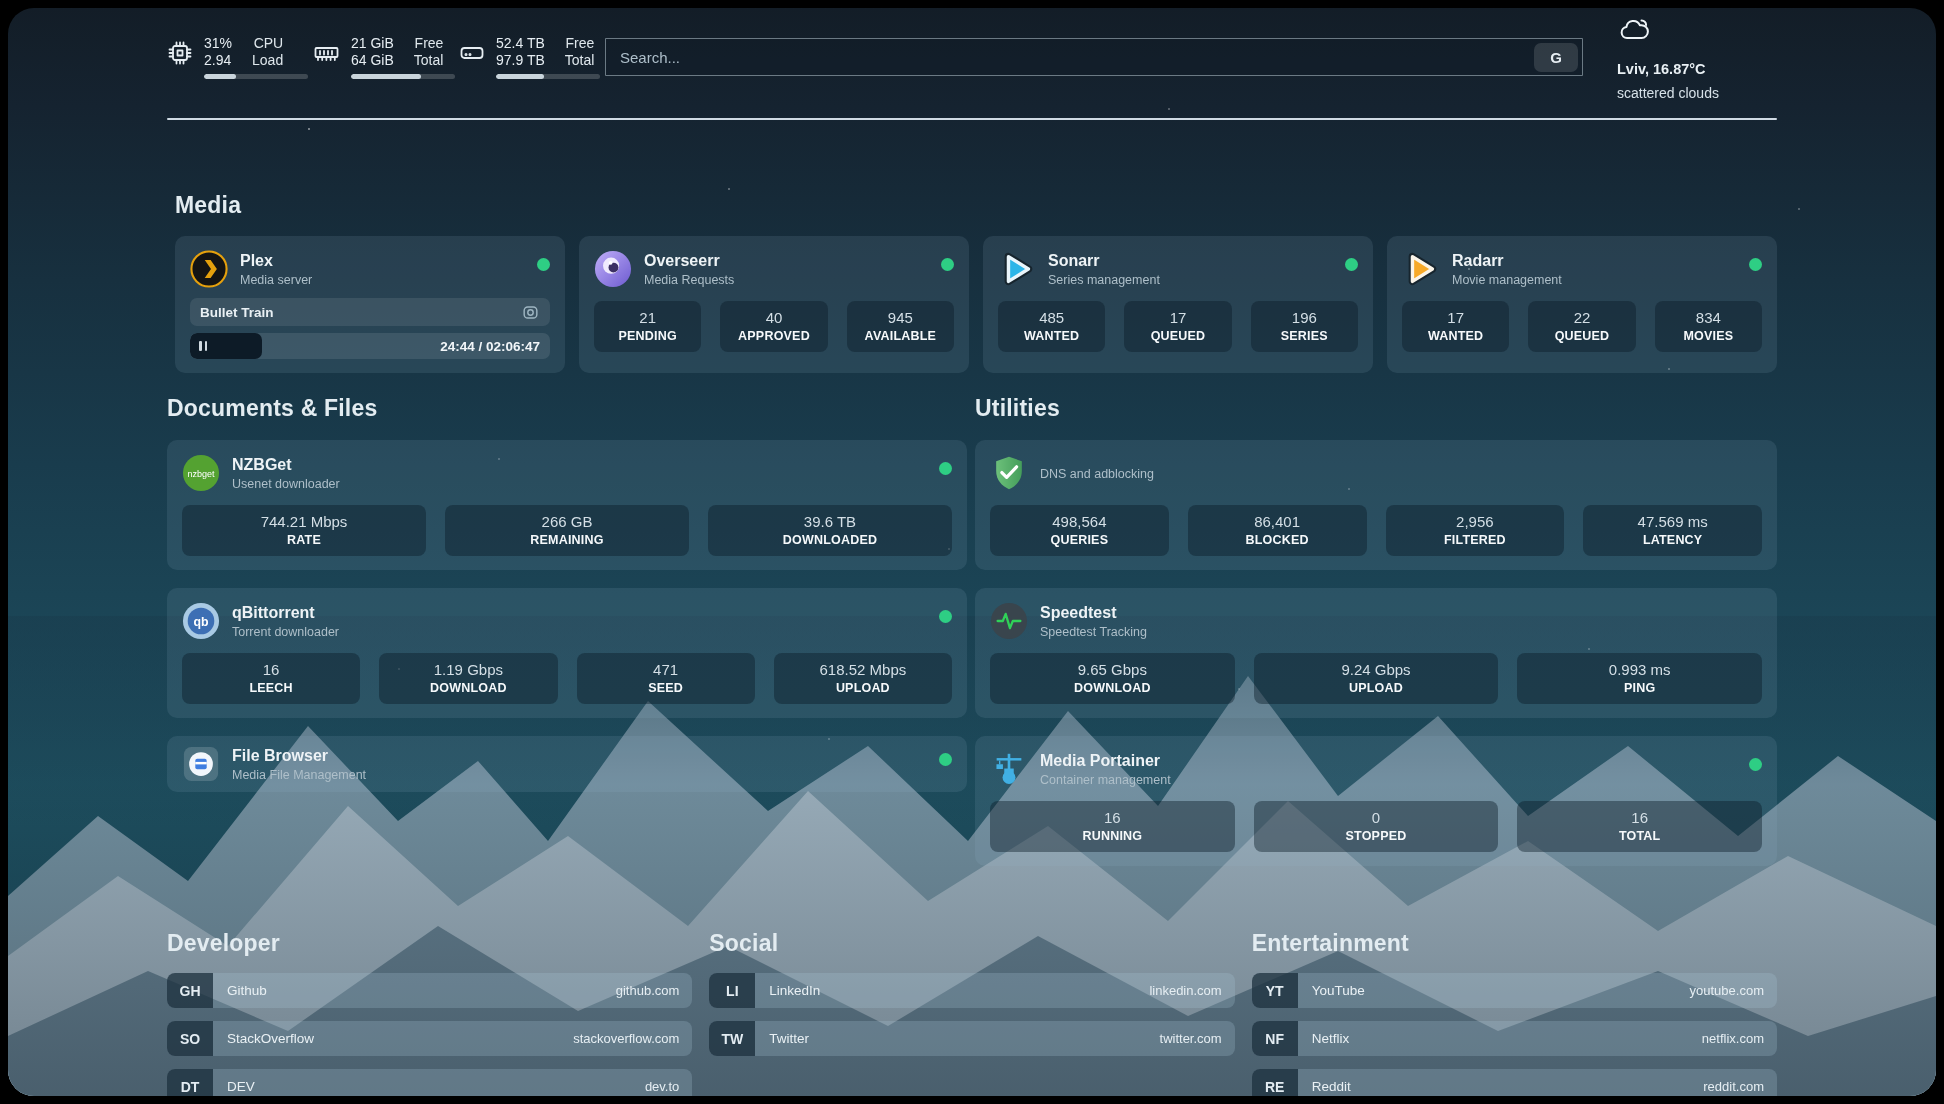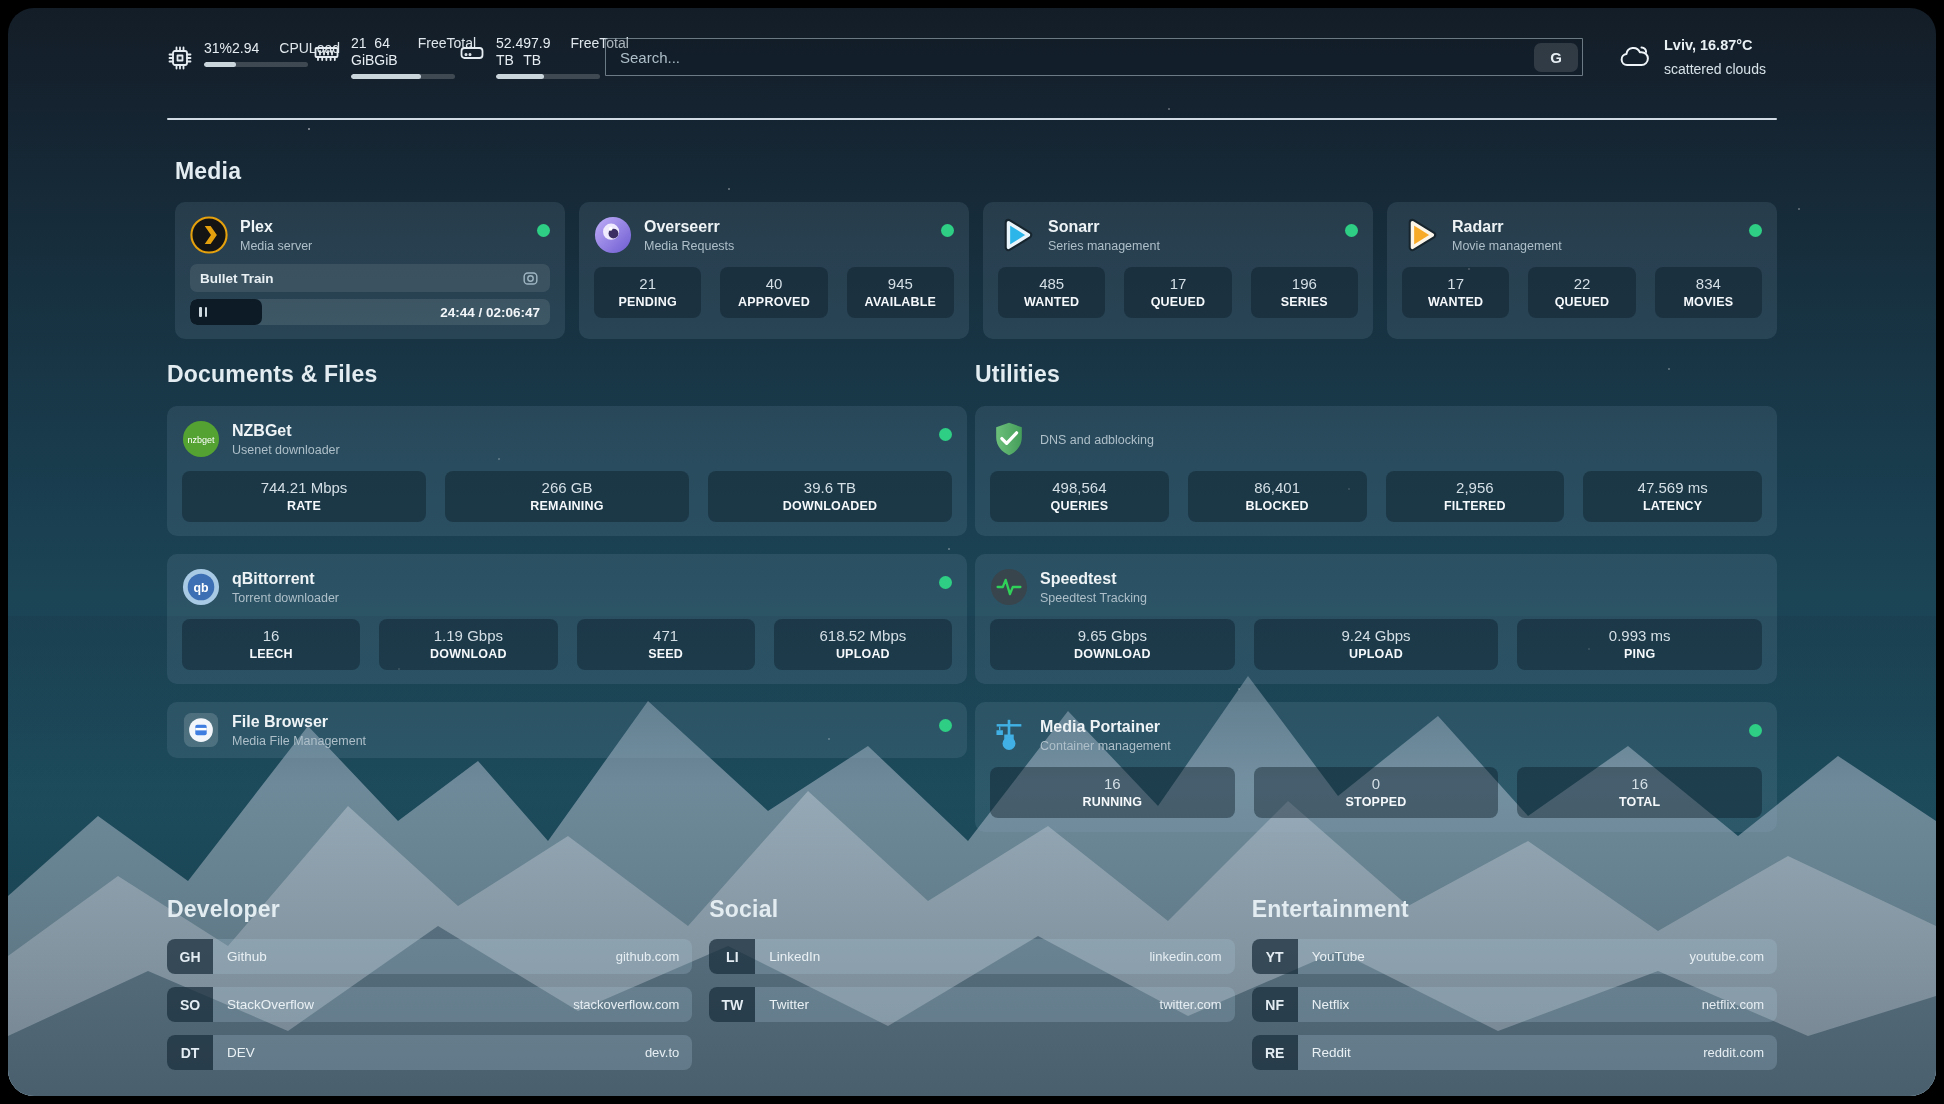--- a/index.html
+++ b/index.html
@@ -20,42 +20,42 @@
       930px 560px rgba(255,255,255,.25), 1280px 520px rgba(255,255,255,.3), 1490px 80px rgba(255,255,255,.35); }
 
   .content { position:relative; height:100%; padding:0 159px; z-index:2; }
 
   
   .topbar { display:flex; align-items:center; margin-top:22px; height:54px; }
   .res-group { display:flex; align-items:flex-start; gap:11px; width:146px; }
   .res-icon { color:#e6edf2; margin-top:5px; flex:none; }
   .res-body { display:flex; flex-direction:column; }
   .res-text { display:flex; gap:20px; }
-  .res-col { display:flex; flex-direction:row; font-size:14px; line-height:17px; color:#e6edf2; }
+  .res-col { display:flex; flex-direction:column; font-size:14px; line-height:17px; color:#e6edf2; }
   .res-col.labels { text-align:right; color:#dfe7ec; }
   .res-bar { margin-top:5px; width:104px; height:5px; border-radius:3px; background:rgba(255,255,255,0.18); overflow:hidden; }
   .res-bar-fill { display:block; height:100%; border-radius:3px; background:#c9d4db; }
 
   .searchbox { flex:1; margin-right:34px; height:38px; border:1.5px solid rgba(198,213,224,0.5); border-radius:1px;
     background:rgba(12,24,34,0.25); display:flex; align-items:center; padding:0 4px 0 14px; }
   .search-input { flex:1; background:transparent; border:none; outline:none; color:#dfe8ee; font-size:15px; font-family:"Liberation Sans",sans-serif; }
   .search-input::placeholder { color:#aebfca; }
   .g-button { width:44px; height:29px; border-radius:7px; background:rgba(255,255,255,0.13); color:#e8eff4;
     display:flex; align-items:center; justify-content:center; font-size:15px; font-weight:700; cursor:pointer; }
 
-  .weather { display:flex; align-items:flex-end; gap:11px; min-width:160px; color:#e9f0f4; }
+  .weather { display:flex; align-items:flex-start; gap:11px; min-width:160px; color:#e9f0f4;flex-direction:column; }
   .weather-icon { color:#eef4f8; flex:none; }
   .weather-line1 { font-size:14.5px; font-weight:600; }
   .weather-line2 { font-size:14px; color:#d6e1e8; margin-top:8px; }
 
   .separator { margin-top:34px; height:2px; background:rgba(225,236,243,0.92); border-radius:1px; }
 
   
   h2.section-title { font-size:23px; font-weight:600; color:#e3ecf1; letter-spacing:.2px; }
-  .media-section { margin-top:38px;padding-left:8px; }
+  .media-section { margin-top:72px;padding-left:8px; }
   .media-section h2 { margin-bottom:17px; }
   .media-cards { display:grid; grid-template-columns:repeat(4,1fr); gap:14px; }
 
   .card { background:rgba(151,187,205,0.13); border-radius:10px; padding:14px 15px; position:relative; cursor:pointer; }
   .card-head { display:flex; align-items:center; gap:12px; }
   .svc-icon { width:38px; height:38px; flex:none; }
   .svc-icon svg { width:38px; height:38px; display:block; }
   .svc-text { flex:1; min-width:0; }
   .svc-title { font-size:16px; font-weight:600; color:#eef3f6; line-height:20px; }
   .svc-sub { font-size:12.5px; color:#aebfc9; line-height:16px; margin-top:1px; }

